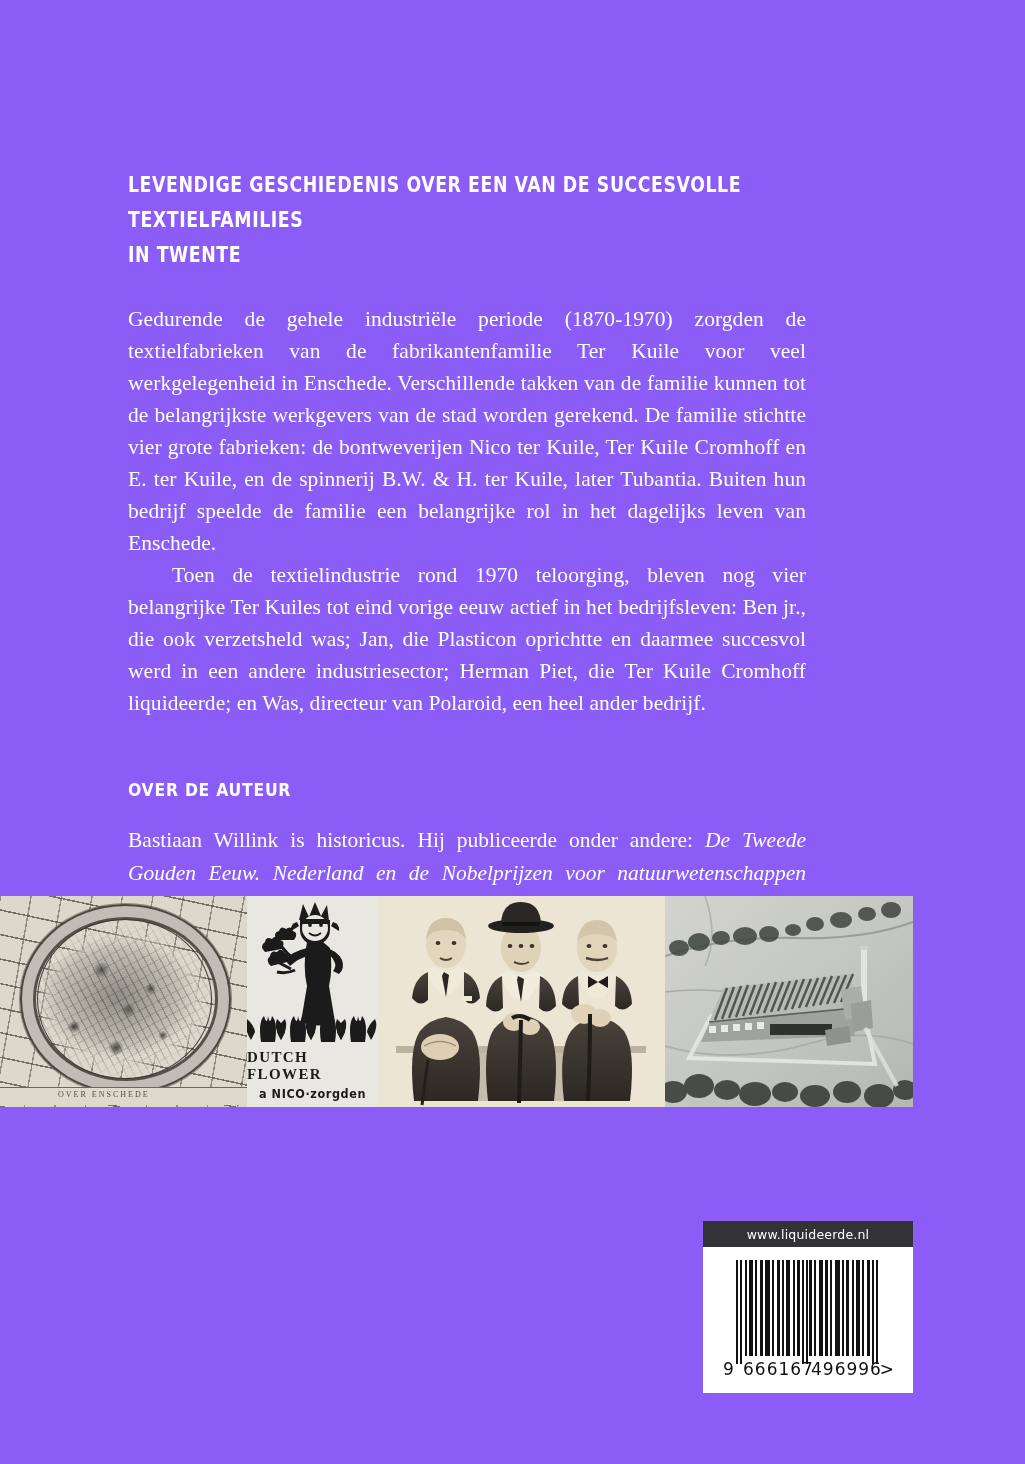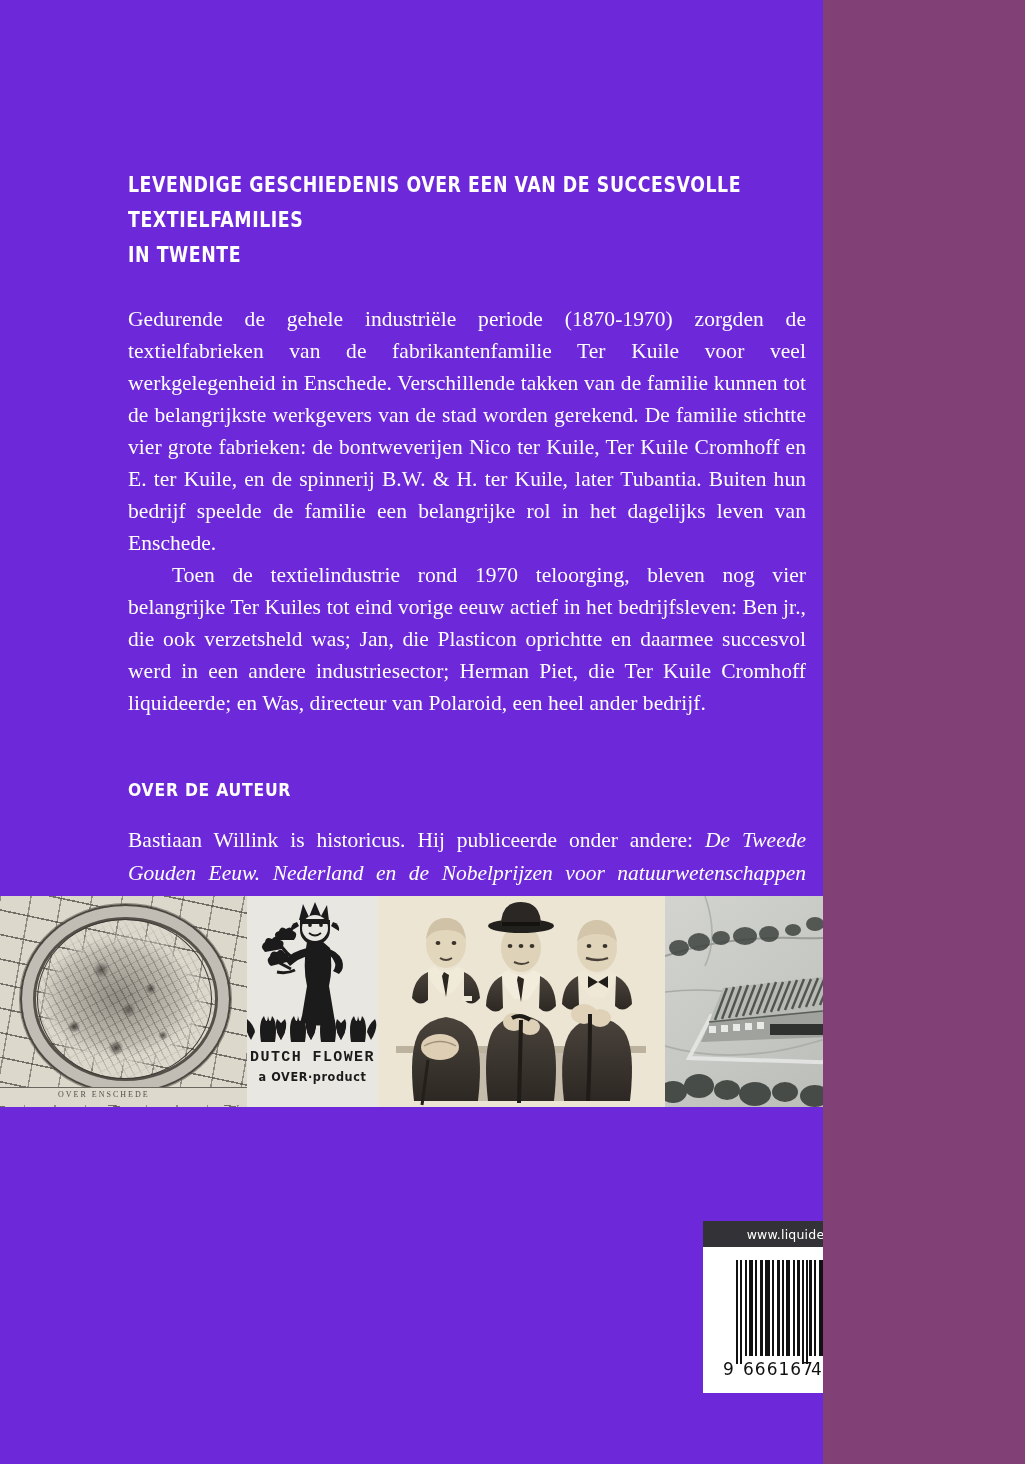--- a/index.html
+++ b/index.html
@@ -10,23 +10,23 @@
     width: 1025px;
     height: 1464px;
     background: #814176;
     font-family: "Liberation Serif", serif;
     overflow: hidden;
     position: relative;
   }
 
   .page {
     position: relative;
-    width: 823px;
+    width: 1025px;
     height: 1464px;
-    background: #6d28d9;
+    background: #8b5cf6;
     overflow: hidden;
   }
 
   
   .text-col {
     position: absolute;
     left: 128px;
     top: 168px;
     width: 678px;
   }
@@ -189,21 +189,21 @@
     justify-content: flex-start;
   }
   .poster-art {
     position: relative;
     width: 131px;
     height: 148px;
     margin-top: 4px;
   }
   .poster-art svg { display: block; }
   .poster-t1 {
-    font-family: Liberation Mono, monospace;
+    font-family: Liberation Serif, serif;
     font-weight: 700;
     font-size: 15px;
     letter-spacing: 1.4px;
     color: #1b1b1b;
     margin-top: 1px;
   }
   .poster-t2 {
     font-family: "DejaVu Sans Condensed", "Liberation Sans Narrow", "Liberation Sans", sans-serif;
     font-weight: 700;
     font-size: 12.5px;
@@ -383,21 +383,21 @@
               <path d="M94 140 q8 -13 4 -21 q-7 6 -8 13 Z"></path>
 
               <path d="M104 142 q-3 -20 3 -26 q3 10 4 0 q2 10 4 0 q6 6 3 26 Z"></path>
               <path d="M94 140 q-8 -13 -4 -21 q7 6 8 13 Z"></path>
               <path d="M124 140 q8 -13 4 -21 q-7 6 -8 13 Z"></path>
             </g>
           </g>
         </svg>
       </div>
       <div class="poster-t1">DUTCH FLOWER</div>
-      <div class="poster-t2">a OVER·product</div>
+      <div class="poster-t2">a NICO·zorgden</div>
     </div>
 
     <div class="photo ph-men">
       <svg class="men-svg" width="287" height="211" viewBox="0 0 287 211" aria-hidden="true">
         <defs>
           <linearGradient id="suit" x1="0" y1="0" x2="0" y2="1">
             <stop offset="0" stop-color="#4a433c"></stop>
             <stop offset="1" stop-color="#2d2823"></stop>
           </linearGradient>
         </defs>

